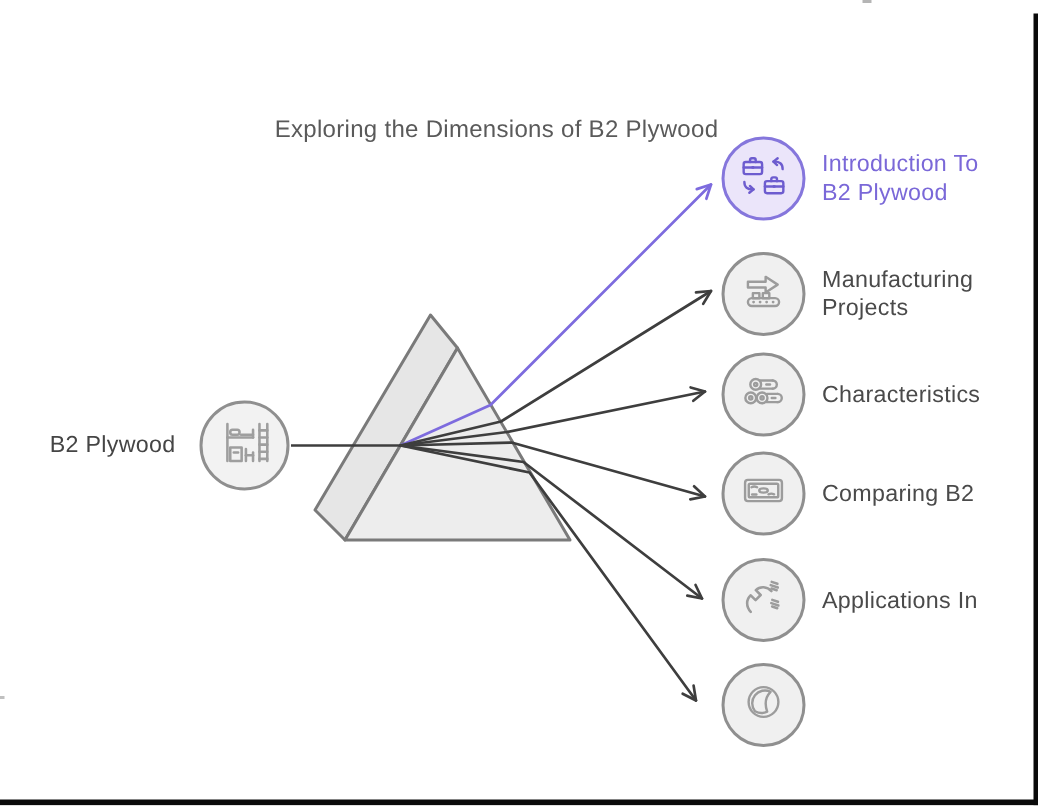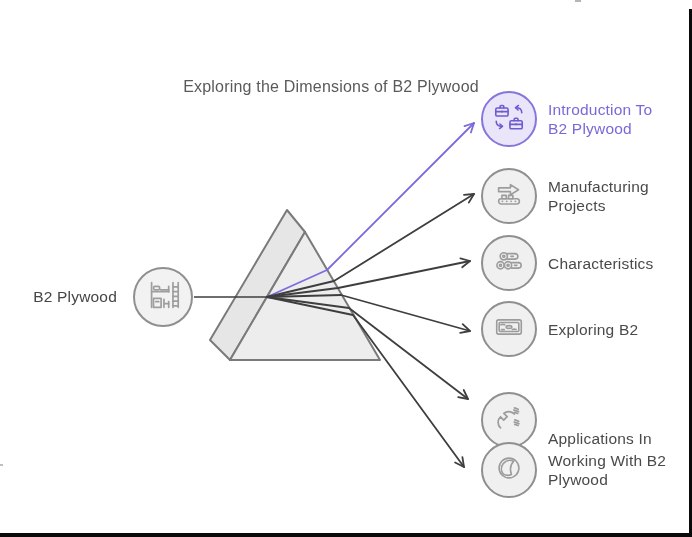--- a/index.html
+++ b/index.html
@@ -182,25 +182,25 @@
           <rect x="5" y="10.5" width="26" height="15" rx="2"></rect>
           <rect x="7.6" y="13.2" width="20.8" height="9.6" rx="1"></rect>
           <ellipse cx="18" cy="18" rx="3" ry="1.5"></ellipse>
           <path d="M9.5,15.7 q2,-1 4,0"></path>
           <path d="M21.5,20.7 q2,-1 4,0"></path>
           <path d="M10,20.8 h3"></path>
         </svg>
       </span>
     </div>
     <div class="label">
-      <div>Exploring B2</div>
-    </div>
-  </div>
-
-  <div class="topic" style="top:392px;align-items:flex-end;">
+      <div>Comparing B2</div>
+    </div>
+  </div>
+
+  <div class="topic" style="top:372px;">
     <div class="circle gray">
       <span>
         <svg width="34" height="34" viewBox="0 0 36 36" fill="none" stroke="#9c9c9c" stroke-width="1.8" stroke-linecap="round" stroke-linejoin="round">
           <path d="M9,28.5 C5.6,25 5.6,19.8 9,16.8 L12.4,20.2 L16,16.6 L12.6,13.2 C15.6,10.2 20.6,10.6 23.6,13.8"></path>
           <path d="M23.8,7.3 l4,1.4"></path>
           <path d="M23.1,9.6 l5,1.7"></path>
           <path d="M23.7,12 l3.6,1.2"></path>
           <path d="M24.2,20 l4,1.4"></path>
           <path d="M23.5,22.3 l5,1.7"></path>
           <path d="M24.1,24.7 l3.6,1.2"></path>
@@ -214,24 +214,20 @@
 
   <div class="topic" style="top:442px;">
     <div class="circle gray">
       <span>
         <svg width="34" height="34" viewBox="0 0 36 36" fill="none" stroke="#9c9c9c" stroke-width="1.7" stroke-linecap="round" stroke-linejoin="round">
           <circle cx="18" cy="18" r="10.5"></circle>
           <path d="M12,24.5 A9,9 0 0 1 23,10.8 C19.6,14.2 18.6,19 20.6,24.8 C17.6,26.3 14.2,25.7 12,24.5 Z"></path>
         </svg>
       </span>
     </div>
-    <div class="label">
-      <div>Working With B2</div>
-      <div>Plywood</div>
-    </div>
   </div>
 
   <div class="frame-bottom"></div>
   <div class="frame-right"></div>
   <div class="tick-top"></div>
   <div class="tick-left"></div>
 
 </div>
 
 </body></html>

